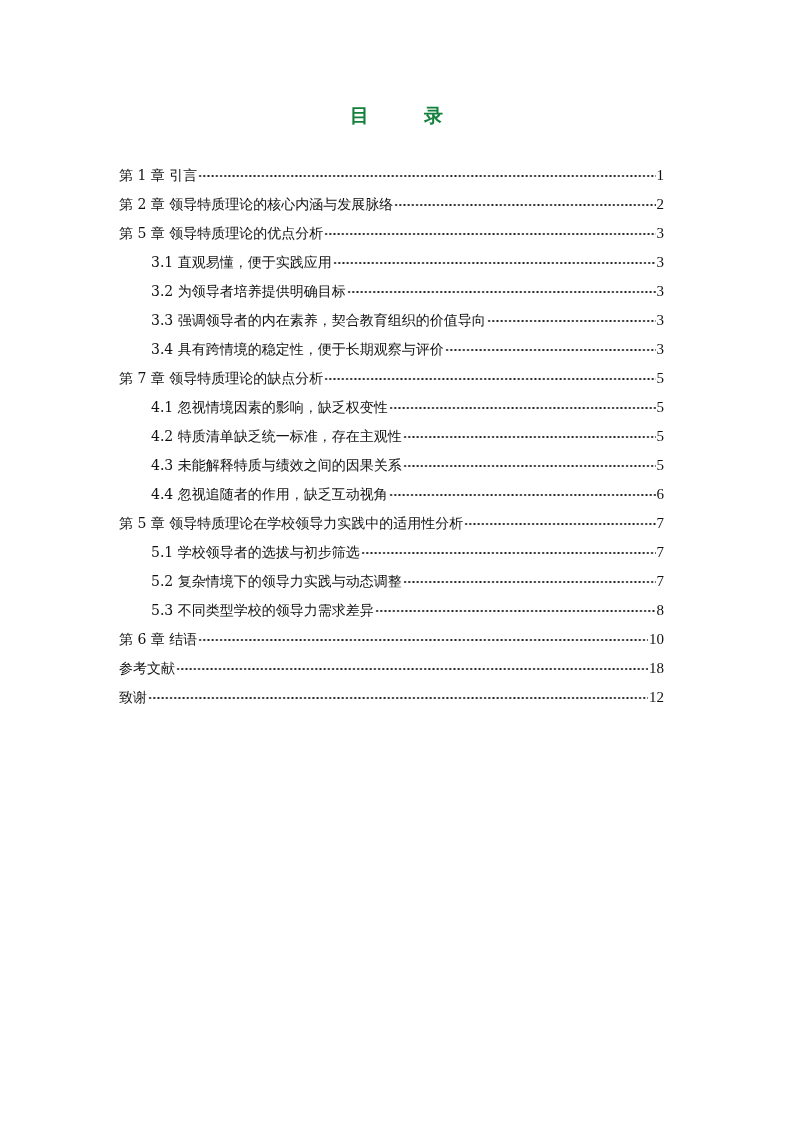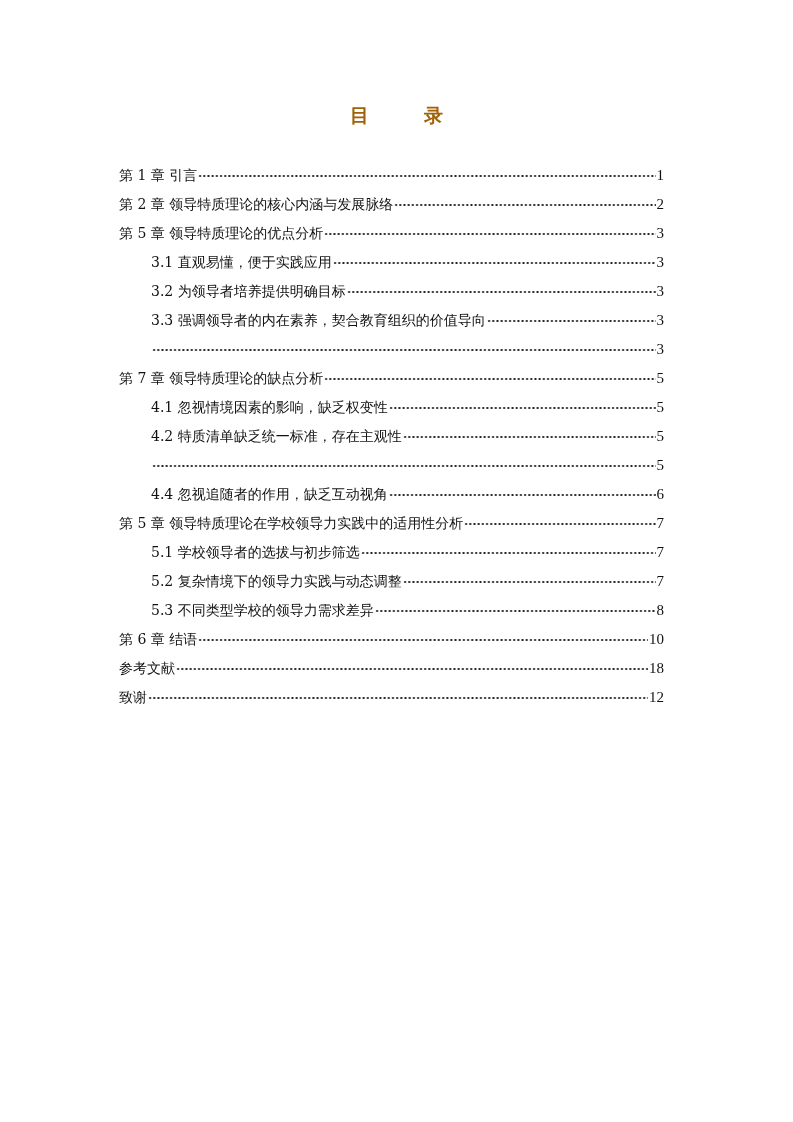--- a/index.html
+++ b/index.html
@@ -1,21 +1,21 @@
 <!DOCTYPE html>
 <html><head>
 <meta charset="utf-8">
 <style>
   html, body { margin: 0; padding: 0; background: #ffffff; }
   body { width: 793px; height: 1122px; position: relative; overflow: hidden;
          font-family: "DejaVu Serif", "Liberation Serif", serif; color: #111; }
   .page { position: absolute; left: 0; top: 0; width: 793px; height: 1122px; background: #fff; }
   .toc-title { position: absolute; top: 103px; left: 0; width: 793px; text-align: center;
                font-family: "DejaVu Sans", sans-serif; font-weight: bold; font-size: 19px;
-               letter-spacing: 18px; text-indent: 18px; color: #a16207; }
+               letter-spacing: 18px; text-indent: 18px; color: #15803d; }
   .toc { position: absolute; top: 160px; left: 119px; width: 545px; }
   .toc-row { height: 29px; display: flex; align-items: center; font-size: 14px; line-height: 24px; white-space: nowrap; }
   .toc-row.l2 { padding-left: 32px; align-items: center; }
   .toc-text { flex: 0 0 auto; }
   .toc-dots { flex: 1 1 auto; height: 14px; margin: 0 1px; position: relative; top: 1px;
               background-image: radial-gradient(circle, #222 0.9px, transparent 1.1px);
               background-size: 4.2px 4px; background-position: 0 50%; background-repeat: repeat-x; }
   .toc-page { flex: 0 0 auto; font-family: "Liberation Serif", serif; font-size: 15px; }
 </style>
 </head>
@@ -49,39 +49,41 @@
         <span class="toc-text">3.2 为领导者培养提供明确目标</span>
         <span class="toc-dots"></span>
         <span class="toc-page">3</span>
       </div>
     <div class="toc-row l2">
         <span class="toc-text">3.3 强调领导者的内在素养，契合教育组织的价值导向</span>
         <span class="toc-dots"></span>
         <span class="toc-page">3</span>
       </div>
     <div class="toc-row l2">
+        <span class="toc-text">3.4 具有跨情境的稳定性，便于长期观察与评价</span>
         <span class="toc-dots"></span>
         <span class="toc-page">3</span>
       </div>
     <div class="toc-row">
         <span class="toc-text">第 7 章    领导特质理论的缺点分析</span>
         <span class="toc-dots"></span>
         <span class="toc-page">5</span>
       </div>
     <div class="toc-row l2">
         <span class="toc-text">4.1 忽视情境因素的影响，缺乏权变性</span>
         <span class="toc-dots"></span>
         <span class="toc-page">5</span>
       </div>
     <div class="toc-row l2">
         <span class="toc-text">4.2 特质清单缺乏统一标准，存在主观性</span>
         <span class="toc-dots"></span>
         <span class="toc-page">5</span>
       </div>
     <div class="toc-row l2">
+        <span class="toc-text">4.3 未能解释特质与绩效之间的因果关系</span>
         <span class="toc-dots"></span>
         <span class="toc-page">5</span>
       </div>
     <div class="toc-row l2">
         <span class="toc-text">4.4 忽视追随者的作用，缺乏互动视角</span>
         <span class="toc-dots"></span>
         <span class="toc-page">6</span>
       </div>
     <div class="toc-row">
         <span class="toc-text">第 5 章    领导特质理论在学校领导力实践中的适用性分析</span>

